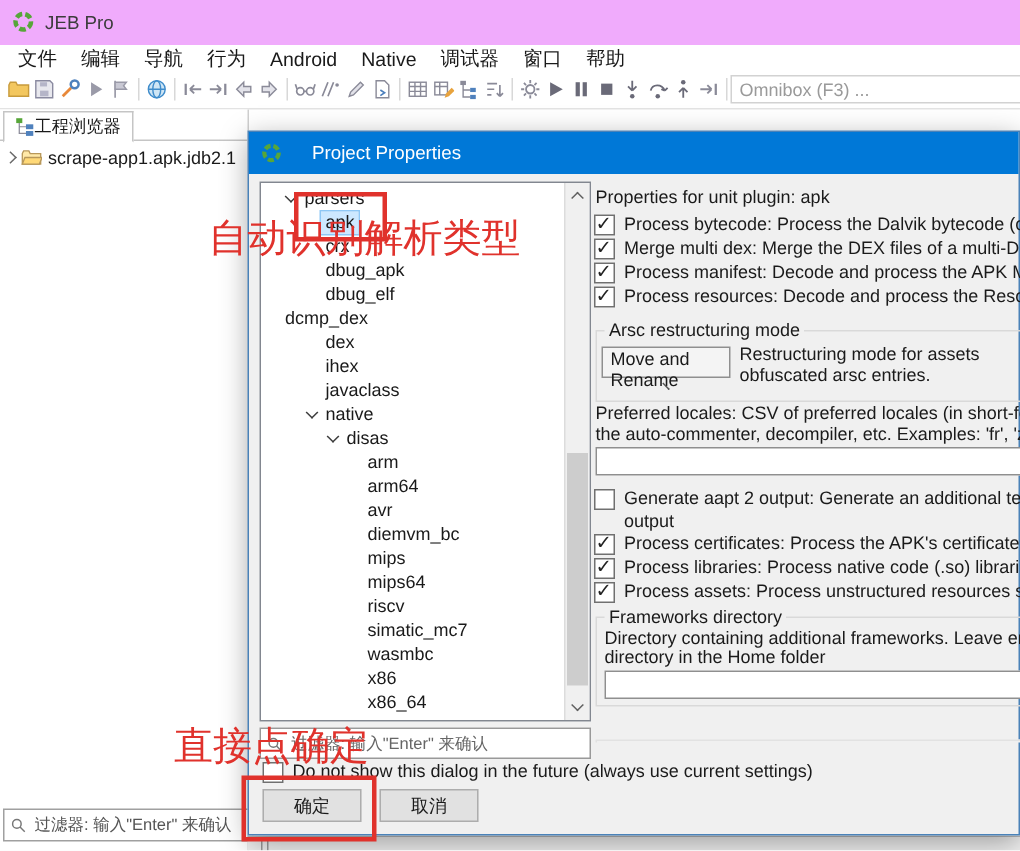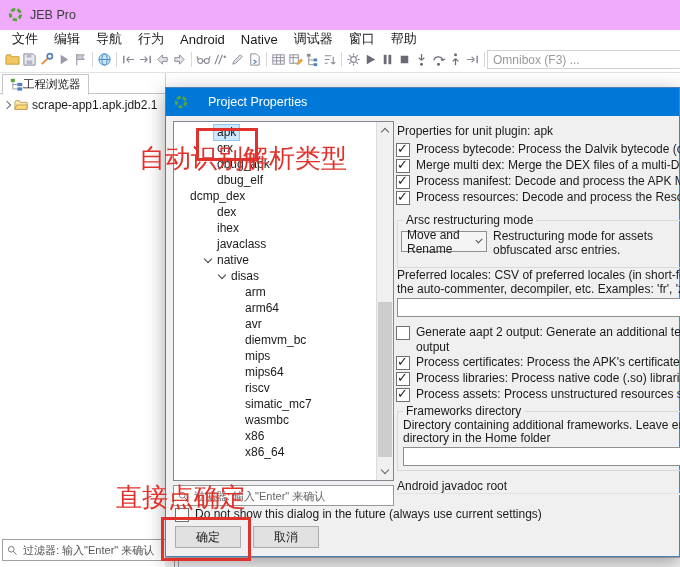--- a/index.html
+++ b/index.html
@@ -64,21 +64,21 @@
   .cb{width:12px;height:12px;border:1px solid #707070;background:#fff;flex:0 0 12px;position:relative;margin:1px 6px 0 1px;}
   .cb.on::after{content:"\2713";position:absolute;left:0;top:-3px;font-size:13px;color:#222;}
   #checks1{position:absolute;left:0;top:21px;}
   #checks1 .crow{height:16px;}
   #checks2{position:absolute;left:0;top:204px;}
   #checks2 .crow{min-height:16px;}
   .clines{display:flex;flex-direction:column;}
   .groupbox{position:absolute;border:1px solid #d9d9d9;}
   .grouplabel{position:absolute;background:#f0f0f0;padding:0 3px;white-space:nowrap;z-index:2;line-height:14px;}
   #combo{position:absolute;left:6px;top:110px;width:86px;height:21px;background:#f4f4f4;border:1px solid #8f8f8f;
-         display:flex;align-items:center;justify-content:space-between;padding:0 5px;box-sizing:border-box;}
+         display:flex;align-items:center;justify-content:space-between;padding:0 5px;box-sizing:border-box;flex-direction:column;}
   .tinput{position:absolute;height:17px;border:1px solid #8f8f8f;background:#fff;font-size:12px;padding:0 3px;font-family:inherit;}
   #hscroll{position:absolute;left:2px;top:372px;width:300px;height:14px;background:#f0f0f0;border:1px solid #e2e2e2;
            display:flex;align-items:center;box-sizing:border-box;}
   .hs-left{width:14px;height:100%;display:flex;align-items:center;justify-content:center;}
   
   #dont-show{position:absolute;left:8px;top:419px;display:flex;align-items:flex-start;font-size:12px;white-space:nowrap;}
   .btn{position:absolute;width:66px;height:22px;background:#e1e1e1;border:1px solid #adadad;font-size:12px;
        text-align:center;line-height:20px;box-sizing:border-box;}
   #btn-ok{left:9px;top:438px;}
   #btn-cancel{left:87px;top:438px;}
@@ -417,20 +417,26 @@
     <div id="dlg-title">
       <svg width="14" height="14">
           <use href="#sy-jeb" xlink:href="#sy-jeb"></use>
         </svg>
       <span>Project Properties</span>
     </div>
 
     <div id="dlg-tree">
       <div id="tree-rows">
 
+      <div class="trow" style="padding-left: 13px;">
+          <span class="slot">
+              <span class="chev-d"></span>
+            </span>
+          <span class="tlabel">parsers</span>
+        </div>
           <div class="trow" style="padding-left: 27px;">
           <span class="slot"></span>
           <span class="tlabel sel">apk</span>
         </div>
           <div class="trow" style="padding-left: 27px;">
           <span class="slot"></span>
           <span class="tlabel">crx</span>
         </div>
           <div class="trow" style="padding-left: 27px;">
           <span class="slot"></span>
@@ -597,21 +603,20 @@
           </span>
         </div>
         </div>
 
       <div class="groupbox" id="group2" style="left:2px;top:290px;width:310px;height:58px"></div>
       <div class="grouplabel" style="left:8px;top:283px">Frameworks directory</div>
       <div class="pline" style="left:8px;top:297px">Directory containing additional frameworks. Leave empt</div>
       <div class="pline" style="left:8px;top:310px">directory in the Home folder</div>
       <input class="tinput" style="left: 8px; top: 326px; width: 294px;" value="">
 
-      <div class="pline" style="left:2px;top:358px">Android javadoc root</div>
       <div id="hscroll">
         <div class="hs-left"></div>
       </div>
     </div>
 
     <div id="dont-show">
       <span class="cb"></span>
       <span>Do not show this dialog in the future (always use current settings)</span>
     </div>
     <div class="btn" id="btn-ok">确定</div>

